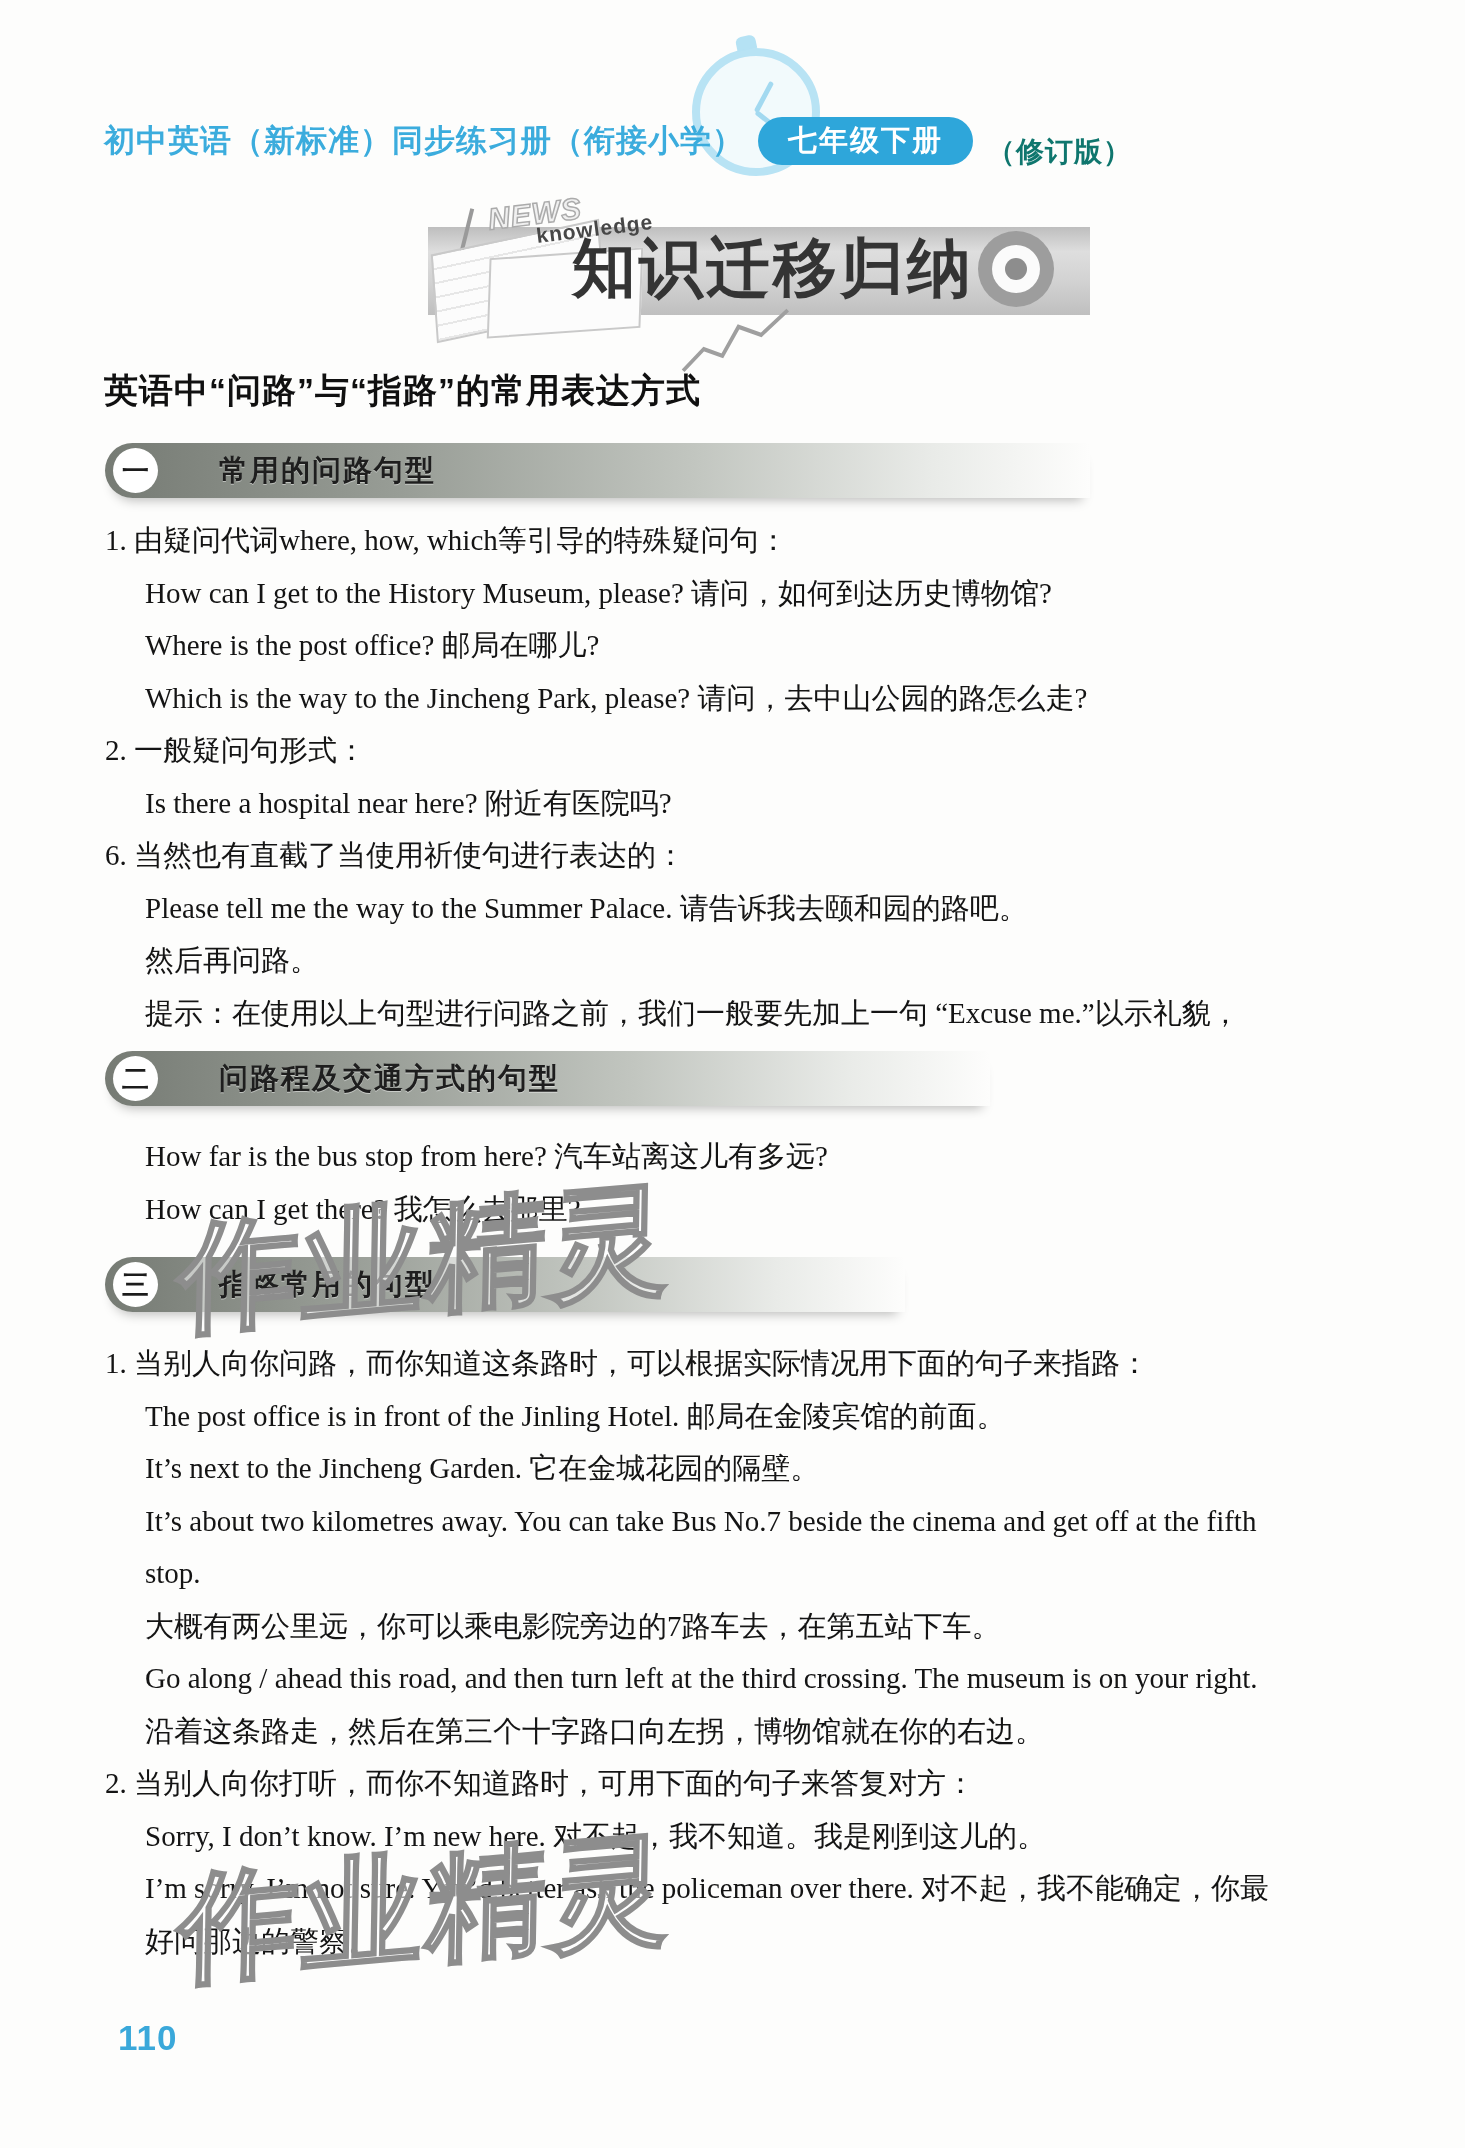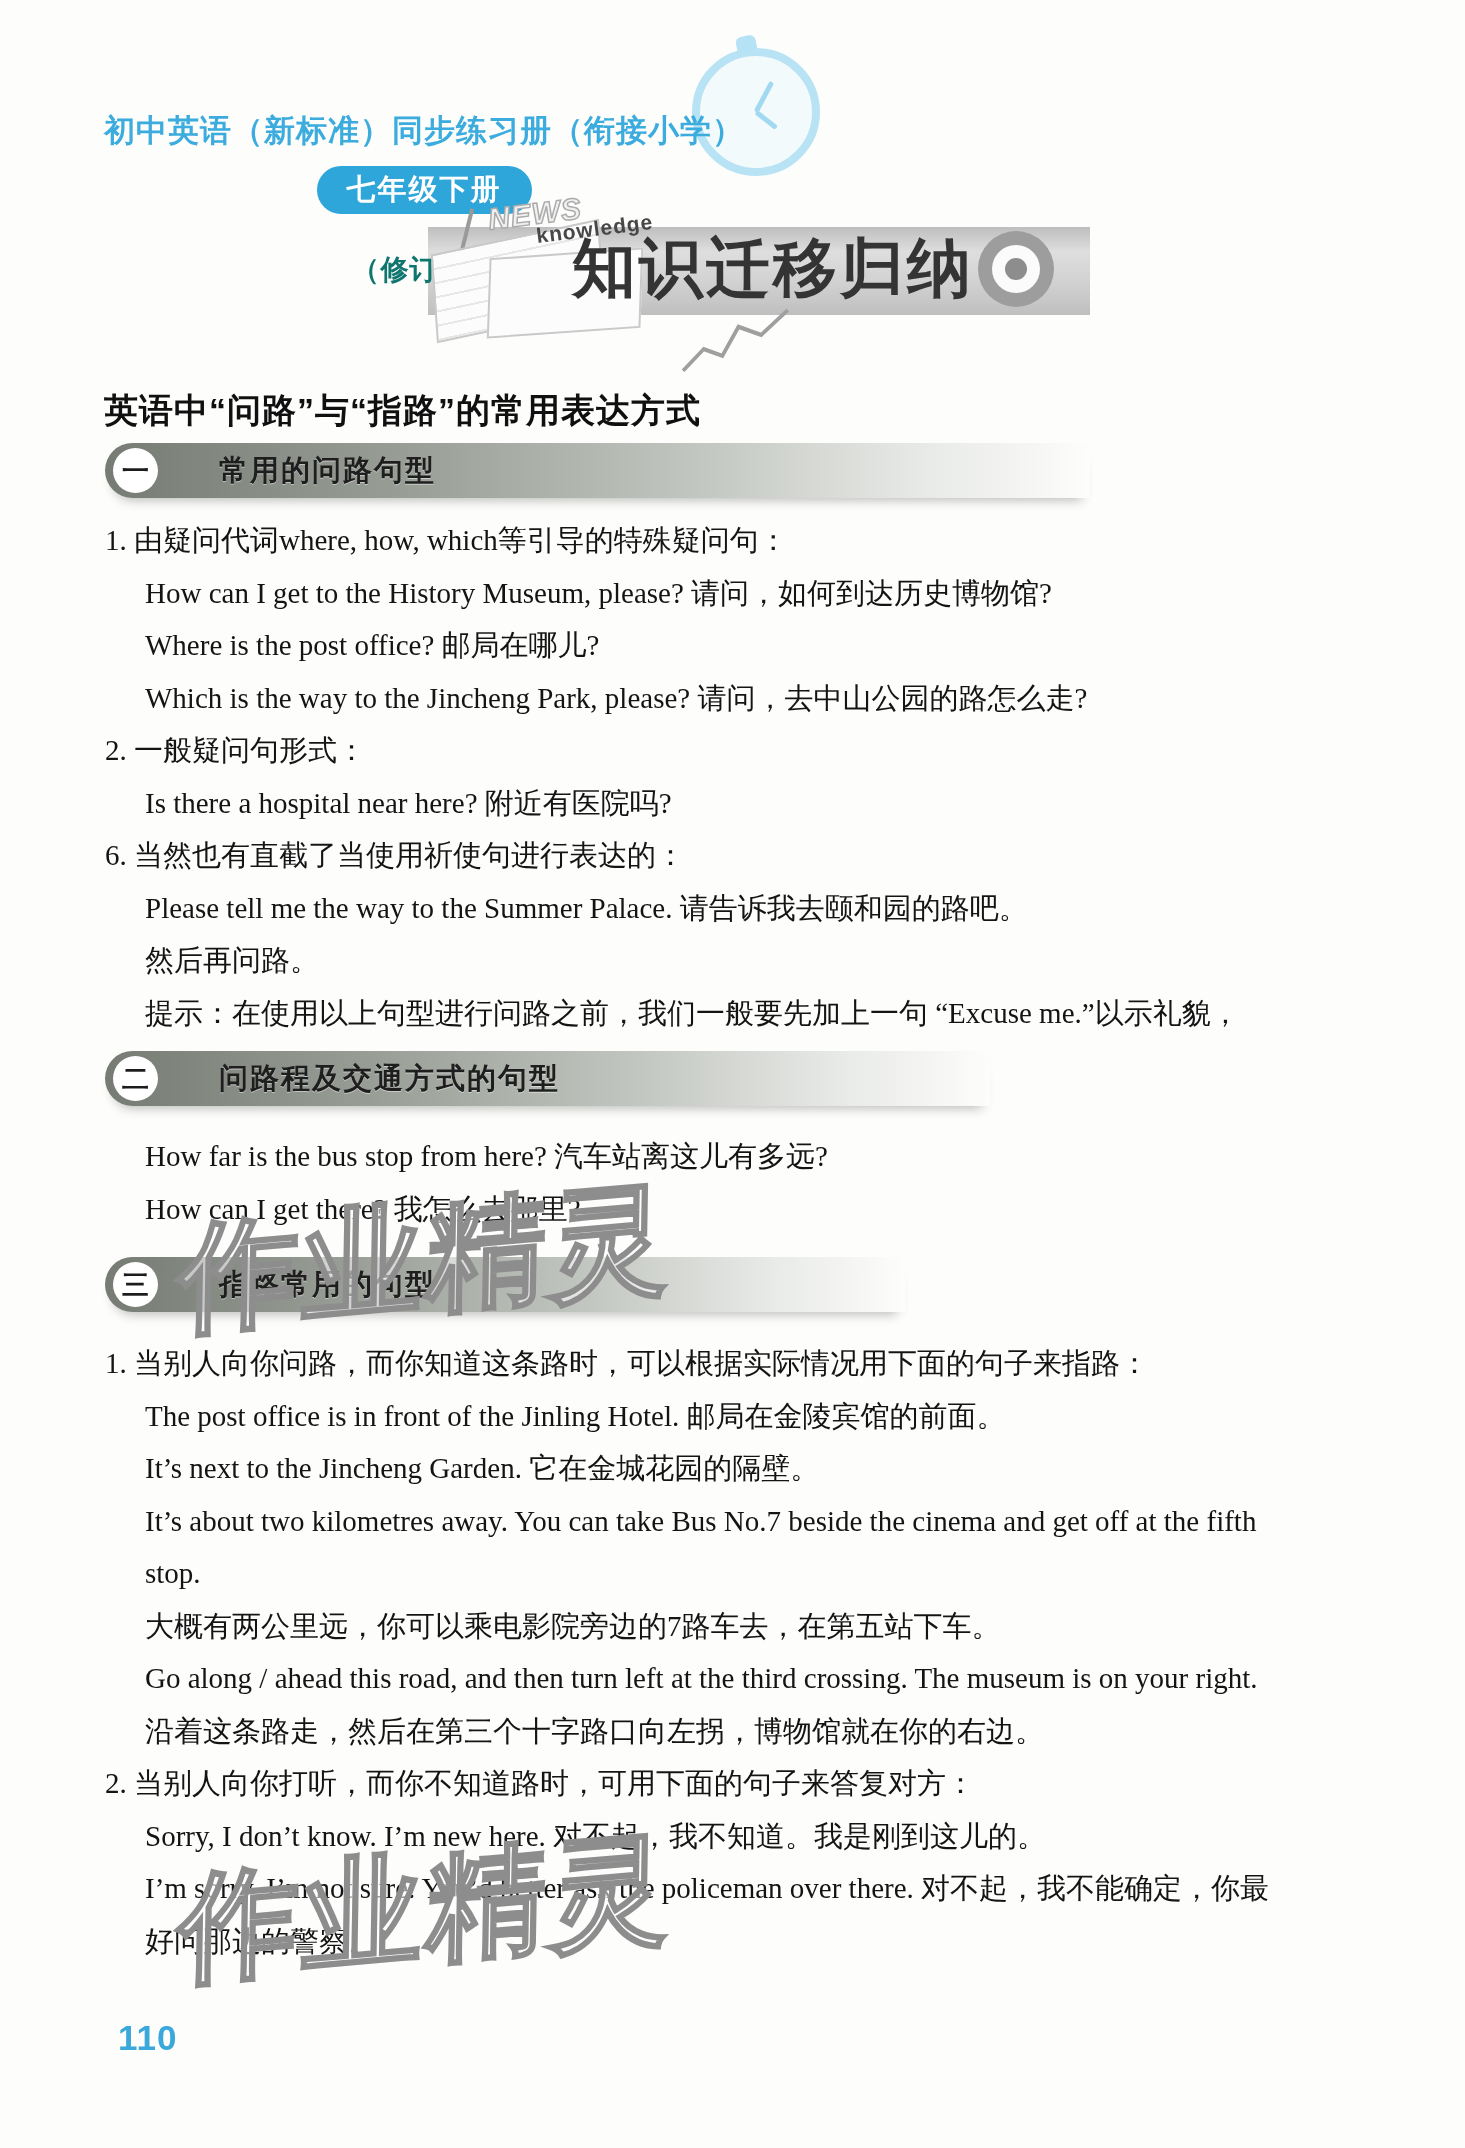--- a/index.html
+++ b/index.html
@@ -11,21 +11,21 @@
   
   .clock{
     position:absolute;left:692px;top:48px;width:112px;height:112px;border-radius:50%;
     border:8px solid #b5e2f4;background:#f2fafd;opacity:.95;z-index:1;
   }
   .clock::before{content:"";position:absolute;left:50%;top:50%;width:5px;height:34px;background:#9fd8f0;transform:translate(-50%,-100%) rotate(28deg);transform-origin:bottom center;border-radius:3px;}
   .clock::after{content:"";position:absolute;left:50%;top:50%;width:5px;height:26px;background:#9fd8f0;transform:translate(-50%,-100%) rotate(128deg);transform-origin:bottom center;border-radius:3px;}
   .clock-knob{position:absolute;left:736px;top:36px;width:20px;height:14px;background:#b5e2f4;border-radius:6px 6px 0 0;transform:rotate(-12deg);z-index:1;}
   .header{
     position:absolute;left:104px;top:110px;display:flex;align-items:center;gap:14px;z-index:2;
-    font-family:"Liberation Sans","DejaVu Sans",sans-serif;white-space:nowrap;flex-direction:column;
+    font-family:"Liberation Sans","DejaVu Sans",sans-serif;white-space:nowrap;
   }
   .series{font-size:31px;font-weight:700;color:#3bacdd;letter-spacing:1px;}
   .badge{
     background:#2ea6da;color:#fff;font-size:29px;font-weight:700;
     border-radius:26px;padding:4px 30px;letter-spacing:2px;
   }
   .edition{font-size:28px;font-weight:700;color:#0f766e;letter-spacing:1px;margin-top:23px;}
   
   .banner{position:absolute;left:320px;top:195px;width:770px;height:145px;}
   .ribbon{
@@ -51,21 +51,21 @@
     position:absolute;left:168px;top:2px;font-family:"Liberation Sans",sans-serif;
     font-size:30px;font-weight:900;font-style:italic;color:#f0f0f0;
     -webkit-text-stroke:1.5px #ababab;transform:rotate(-7deg);letter-spacing:1px;
   }
   .np-knowledge{
     position:absolute;left:216px;top:22px;font-family:"Liberation Sans",sans-serif;
     font-size:21px;font-weight:800;color:#474747;transform:rotate(-7deg);letter-spacing:1px;
   }
   
   .topic{
-    position:absolute;left:104px;top:388px;
+    position:absolute;left:104px;top:368px;
     font-family:"Liberation Sans","DejaVu Sans",sans-serif;
     font-size:34px;font-weight:800;color:#101010;letter-spacing:1px;white-space:nowrap;
   }
   
   .content{position:absolute;left:105px;top:443px;width:1330px;}
   .bar{
     position:relative;height:55px;border-radius:30px 0 0 30px;
     background:linear-gradient(90deg,#767b74 0%,#989d96 30%,#c2c6c0 60%,#e9ebe8 84%,rgba(255,255,255,0) 100%);
     box-shadow:0 10px 12px -8px rgba(0,0,0,.28);
   }

